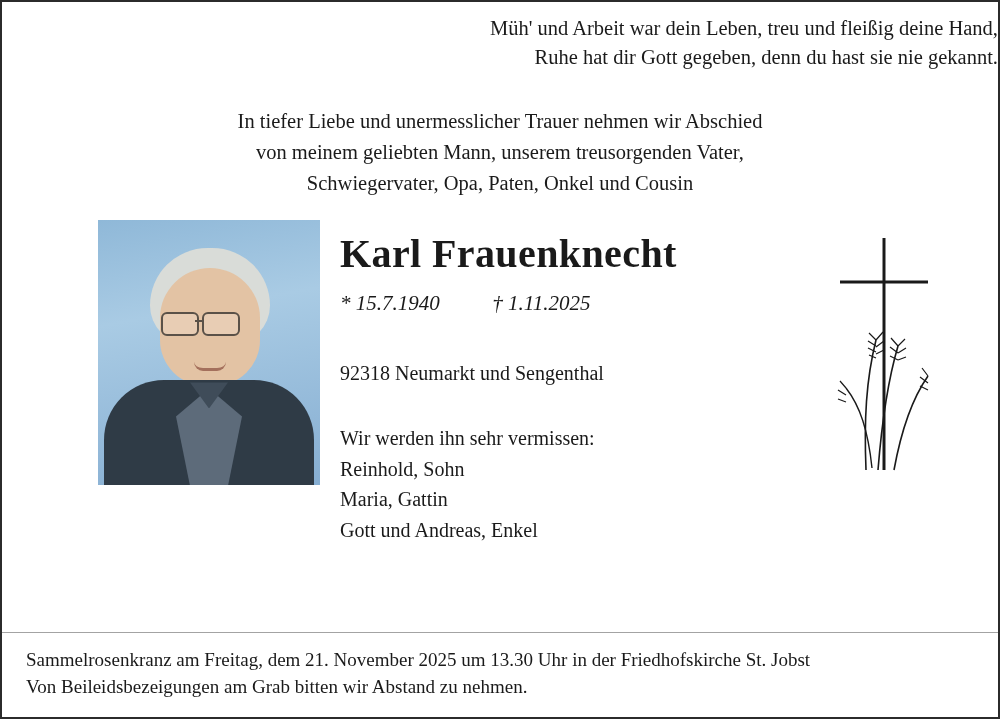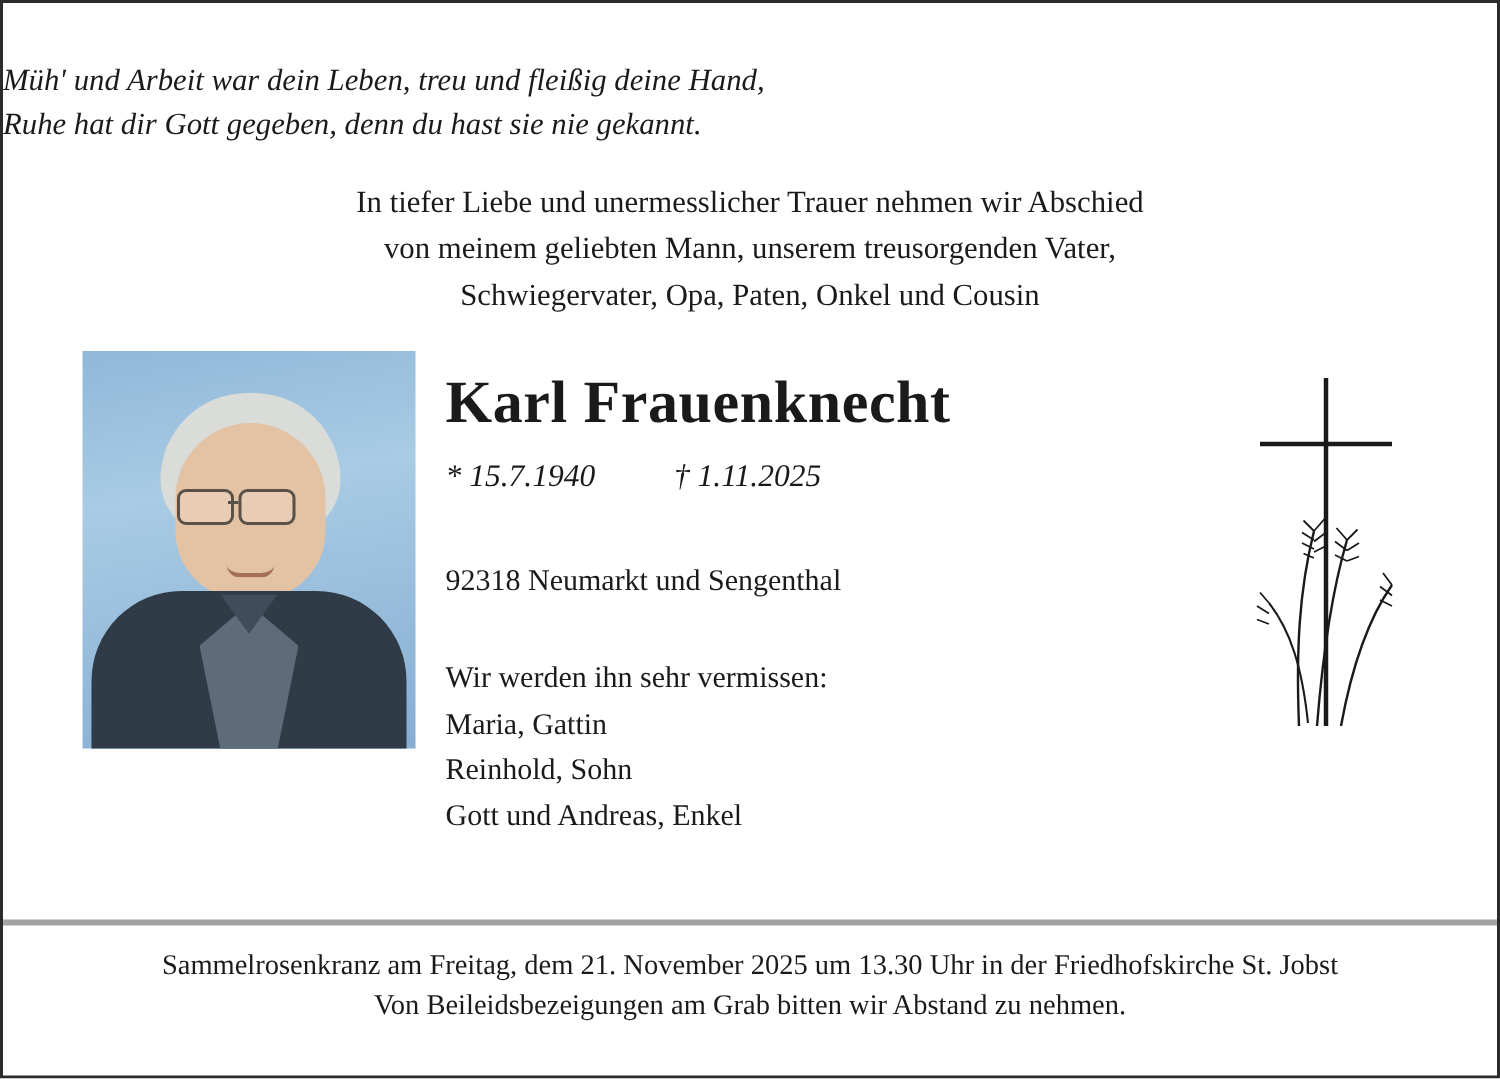--- a/index.html
+++ b/index.html
@@ -14,42 +14,42 @@
   .obituary {
     position: relative;
     width: 1000px;
     height: 719px;
     box-sizing: border-box;
     background: #ffffff;
     border: 2px solid #2b2b2b;
     overflow: hidden;
   }
   .epitaph {
-    text-align: left;
-    font-style: italic;
+    text-align: right;
     font-size: 20.5px;
     line-height: 1.42;
-    padding-top: 38px;
+    padding-top: 12px;
   }
   .epitaph div {
     white-space: pre;
   }
   .intro {
     text-align: center;
     font-size: 20.5px;
     line-height: 1.5;
-    margin-top: 22px;
+    margin-top: 34px;
   }
   .intro div {
     white-space: pre;
   }
   .middle {
     position: relative;
     margin-top: 22px;
     height: 370px;
+    margin-left: 43px;
   }
   .portrait {
     position: absolute;
     left: 53px;
     top: 0px;
     width: 222px;
     height: 265px;
     background: linear-gradient(170deg, #8fb8d8 0%, #a9cbe4 35%, #86aed2 100%);
     overflow: hidden;
   }
@@ -159,25 +159,24 @@
     right: 42px;
     top: 10px;
     width: 150px;
     height: 260px;
   }
   .footer {
     position: absolute;
     left: 0;
     right: 0;
     bottom: 0;
-    padding: 14px 24px 32px 24px;
-    border-top: 4px solid #a3a3a3;
+    padding: 14px 24px 16px 24px;
+    border-top: 1px solid #a3a3a3;
     font-size: 19px;
     line-height: 1.42;
-    text-align: center;
   }
   .footer div { white-space: nowrap; }
 </style>
 </head>
 <body>
 
 <div class="obituary">
 
   <div class="epitaph">
     <div>Müh' und Arbeit war dein Leben, treu und fleißig deine Hand,</div>
@@ -203,22 +202,22 @@
       <div class="p-shirt"></div>
       <div class="p-collar"></div>
     </div>
 
     <div class="center-col">
       <div class="name">Karl Frauenknecht</div>
       <div class="dates">* 15.7.1940          † 1.11.2025</div>
       <div class="place">92318 Neumarkt und Sengenthal</div>
       <div class="survivors">
         <div>Wir werden ihn sehr vermissen:</div>
+        <div>Reinhold, Sohn</div>
         <div>Maria, Gattin</div>
-        <div>Reinhold, Sohn</div>
         <div>Gott und Andreas, Enkel</div>
       </div>
     </div>
 
     <div class="cross-art">
       <svg viewBox="0 0 150 260" width="150" height="260" aria-hidden="true">
 
         <line x1="78" y1="8" x2="78" y2="240" stroke="#1a1a1a" stroke-width="3"></line>
         <line x1="34" y1="52" x2="122" y2="52" stroke="#1a1a1a" stroke-width="3"></line>
 

